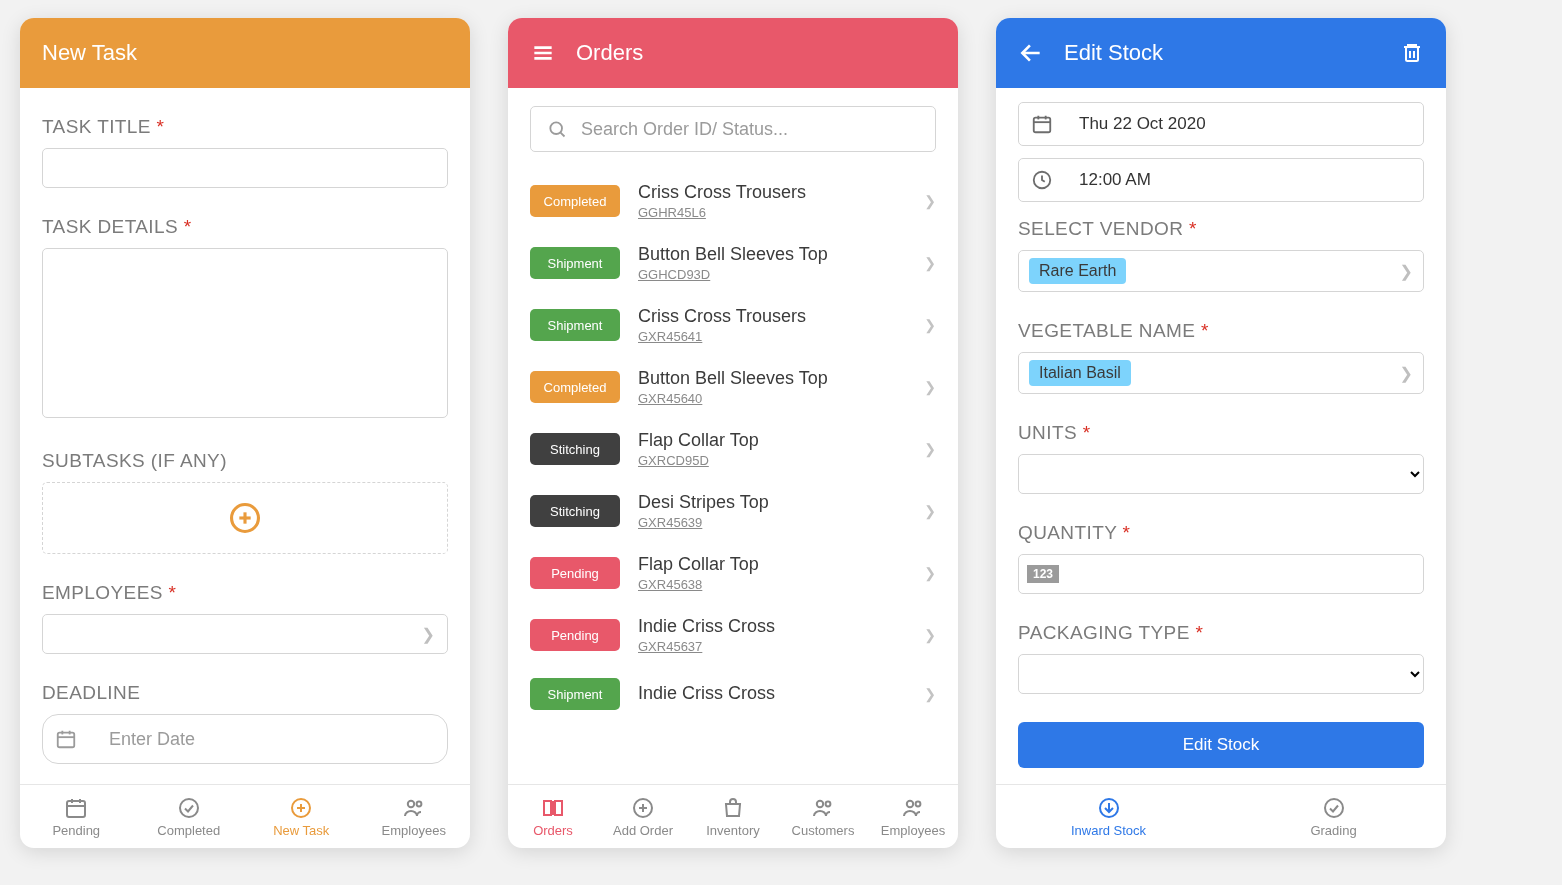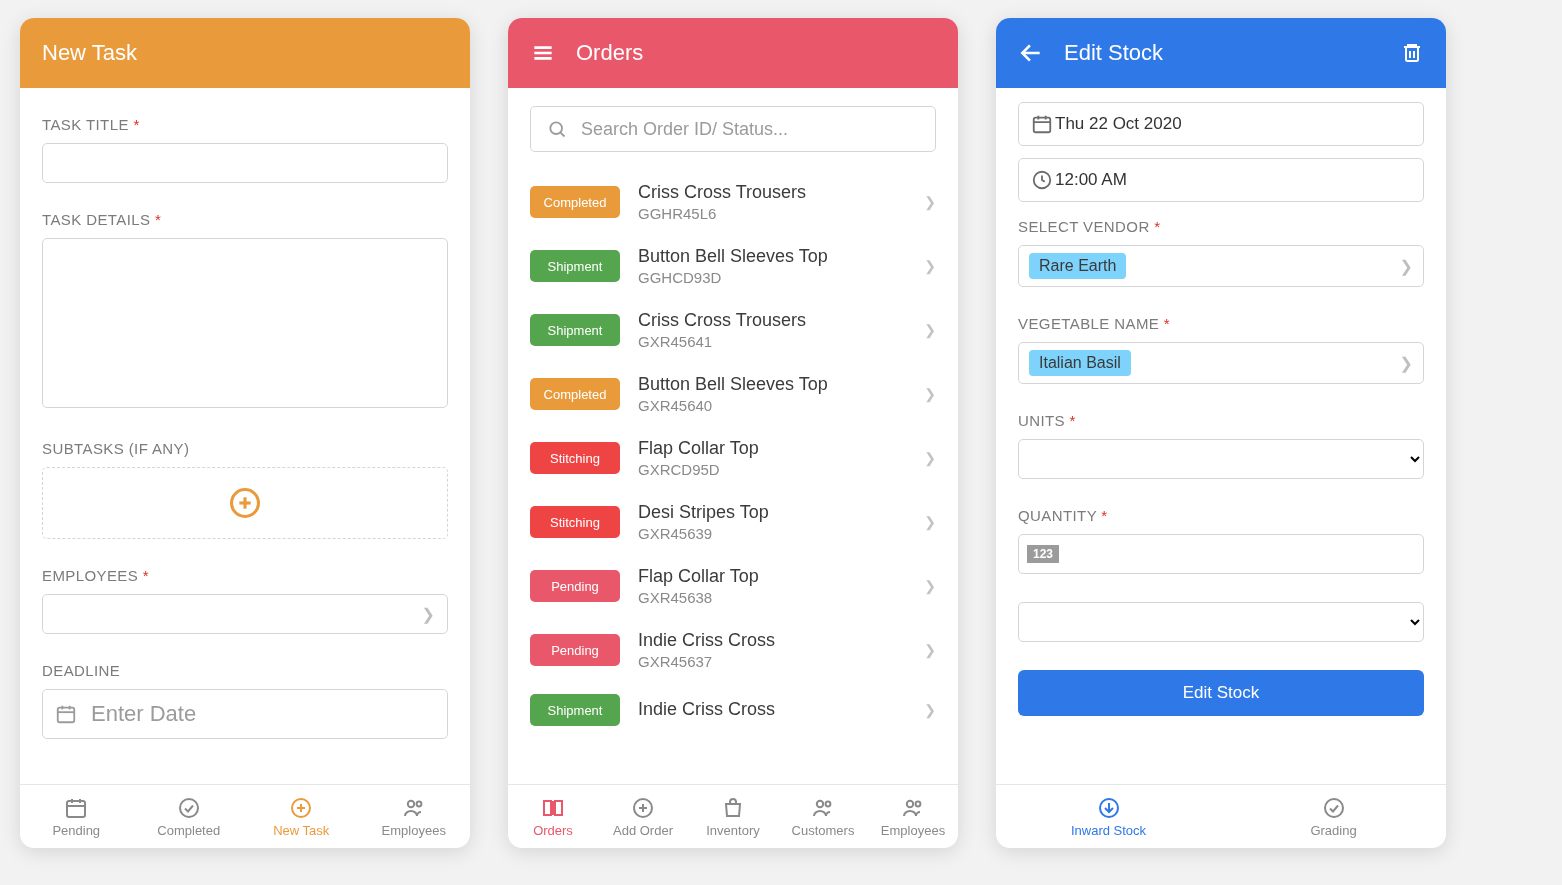--- a/index.html
+++ b/index.html
@@ -8,63 +8,63 @@
   .header { height: 70px; display: flex; align-items: center; padding: 0 22px; color: #fff; font-size: 22px; font-weight: 500; }
   .header.orange { background: #e99b3c; }
   .header.pink   { background: #e8586a; }
   .header.blue   { background: #2e78e7; }
   .header .spacer { flex: 1; }
   .header svg { flex-shrink: 0; }
   .header .htitle { margin-left: 20px; }
   .header.orange .htitle { margin-left: 0; }
 
   .content { flex: 1; overflow-y: auto; padding: 22px; }
-  .label { font-size: 15px; letter-spacing: 0.4px; color: #7b7b7b; text-transform: uppercase; margin-bottom: 10px; }
+  .label { font-size: 19px; letter-spacing: 0.4px; color: #7b7b7b; text-transform: uppercase; margin-bottom: 10px; }
   .req::after { content: " *"; color: #d93025; }
   .field-group { margin-bottom: 28px; }
   .tinput, .ttextarea, .tselect-like {
     width: 100%; border: 1px solid #d5d5d5; border-radius: 5px;
     padding: 10px 12px; font-size: 16px; color: #333;
   }
   .ttextarea { height: 170px; resize: none; }
   .subtasks-box { width: 100%; height: 72px; border: 1.5px dashed #d5d5d5; border-radius: 5px; display: flex; align-items: center; justify-content: center; }
   .tselect-like { display: flex; align-items: center; justify-content: space-between; height: 40px; }
   .chev { color: #bfbfbf; font-size: 16px; }
-  .date-input { display:flex; align-items:center; gap:14px; padding:10px 12px; border:1px solid #d5d5d5; border-radius:5px; color:#9b9b9b; font-size:22px; height:50px; }
+  .date-input { display:flex; align-items:center; gap:32px; padding:10px 12px; border:1px solid #d5d5d5; border-radius:16px; color:#9b9b9b; font-size:18px; height:50px; }
 
   
   .tabbar { height: 64px; border-top: 1px solid #e6e6e6; display: flex; }
   .tab { flex:1; display:flex; flex-direction:column; align-items:center; justify-content:center; gap:3px; color:#8a8a8a; font-size:13px; }
   .tab.active { color: inherit; }
   .phone.s1 .tab.active { color:#e99b3c; }
   .phone.s2 .tab.active { color:#e8586a; }
   .phone.s3 .tab.active { color:#2e78e7; }
   .tab svg { width:24px; height:24px; }
 
   
   .searchbar { display:flex; align-items:center; gap:14px; border:1px solid #d5d5d5; border-radius:5px; padding:10px 16px; color:#9b9b9b; font-size:18px; margin-bottom:18px; height:46px; }
   .order-row { display:flex; align-items:center; gap:18px; padding:12px 0; cursor:pointer; }
   .badge { width:90px; height:32px; border-radius:5px; color:#fff; font-size:13px; display:flex; align-items:center; justify-content:center; flex-shrink:0; }
   .badge.completed { background:#e99b3c; }
   .badge.shipment  { background:#54a54d; }
-  .badge.stitching { background:#ef4444; }
+  .badge.stitching { background:#404040; }
   .badge.pending   { background:#e8586a; }
   .order-main { flex:1; }
   .order-title { font-size:18px; color:#3b3b3b; }
-  .order-id    { font-size:15px; color:#8a8a8a; margin-top:2px; }
+  .order-id    { font-size:13px; color:#8a8a8a; margin-top:2px;text-decoration:underline; }
   .order-chev  { color:#c3c3c3; font-size:14px; }
 
   
   .chip-field { display:flex; align-items:center; justify-content:space-between; border:1px solid #d5d5d5; border-radius:5px; padding:6px 10px; height:42px; }
   .chip { background:#7dd3fc; color:#3a3a3a; padding:4px 10px; border-radius:4px; font-size:16px; }
   .select-native { width:100%; border:1px solid #d5d5d5; border-radius:5px; height:40px; font-size:15px; padding:0 8px; background:#fff; }
   .qty-input { display:flex; align-items:center; gap:8px; border:1px solid #d5d5d5; border-radius:5px; padding:6px 8px; height:40px; }
   .kbd-pill { background:#9b9b9b; color:#fff; border-radius:0; font-size:12px; padding:2px 6px; font-weight:600; }
   .primary-btn { width:100%; background:#2e78e7; color:#fff; border:none; border-radius:6px; height:46px; font-size:17px; font-weight:500; cursor:pointer; }
-  .dt-field { display:flex; align-items:center; gap:2px; border:1px solid #d5d5d5; border-radius:5px; padding:8px 12px; height:44px; font-size:17px; color:#333; margin-bottom:12px; }
+  .dt-field { display:flex; align-items:center; gap:26px; border:1px solid #d5d5d5; border-radius:5px; padding:8px 12px; height:44px; font-size:17px; color:#333; margin-bottom:12px; }
   .dt-field svg { color:#6d6d6d; }
 
   .content::-webkit-scrollbar { width:6px; }
   .content::-webkit-scrollbar-thumb { background:#d0d0d0; border-radius:3px; }
 </style>
 </head>
 <body>
 
 <div class="phone s1">
   <div class="header orange">
@@ -338,20 +338,21 @@
     </div>
 
     <div class="field-group">
       <div class="label req">QUANTITY</div>
       <div class="qty-input">
         <span class="kbd-pill">123</span>
       </div>
     </div>
 
     <div class="field-group">
+      <div class="label req">PACKAGING TYPE</div>
       <select class="select-native"></select>
     </div>
 
     <button class="primary-btn">Edit Stock</button>
   </div>
   <div class="tabbar">
     <div class="tab active">
       <svg viewBox="0 0 24 24" fill="none" stroke="currentColor" stroke-width="2">
           <circle cx="12" cy="12" r="9"></circle>
           <polyline points="8 12 12 16 16 12"></polyline>

